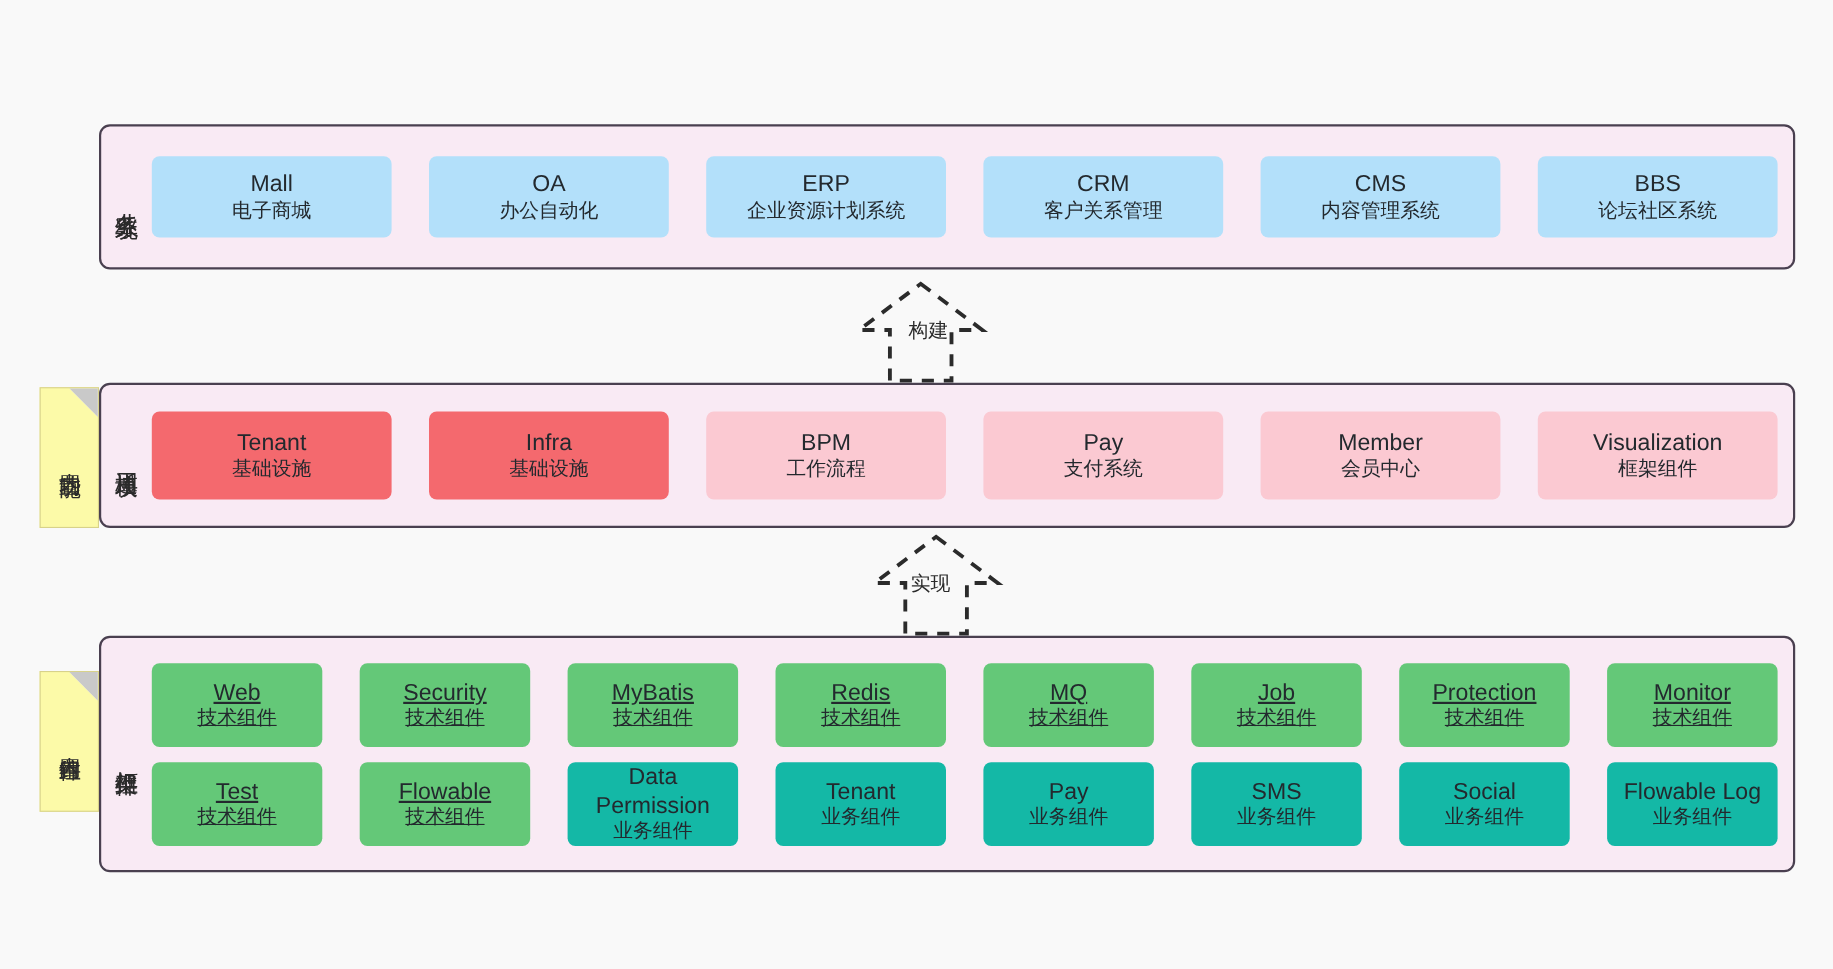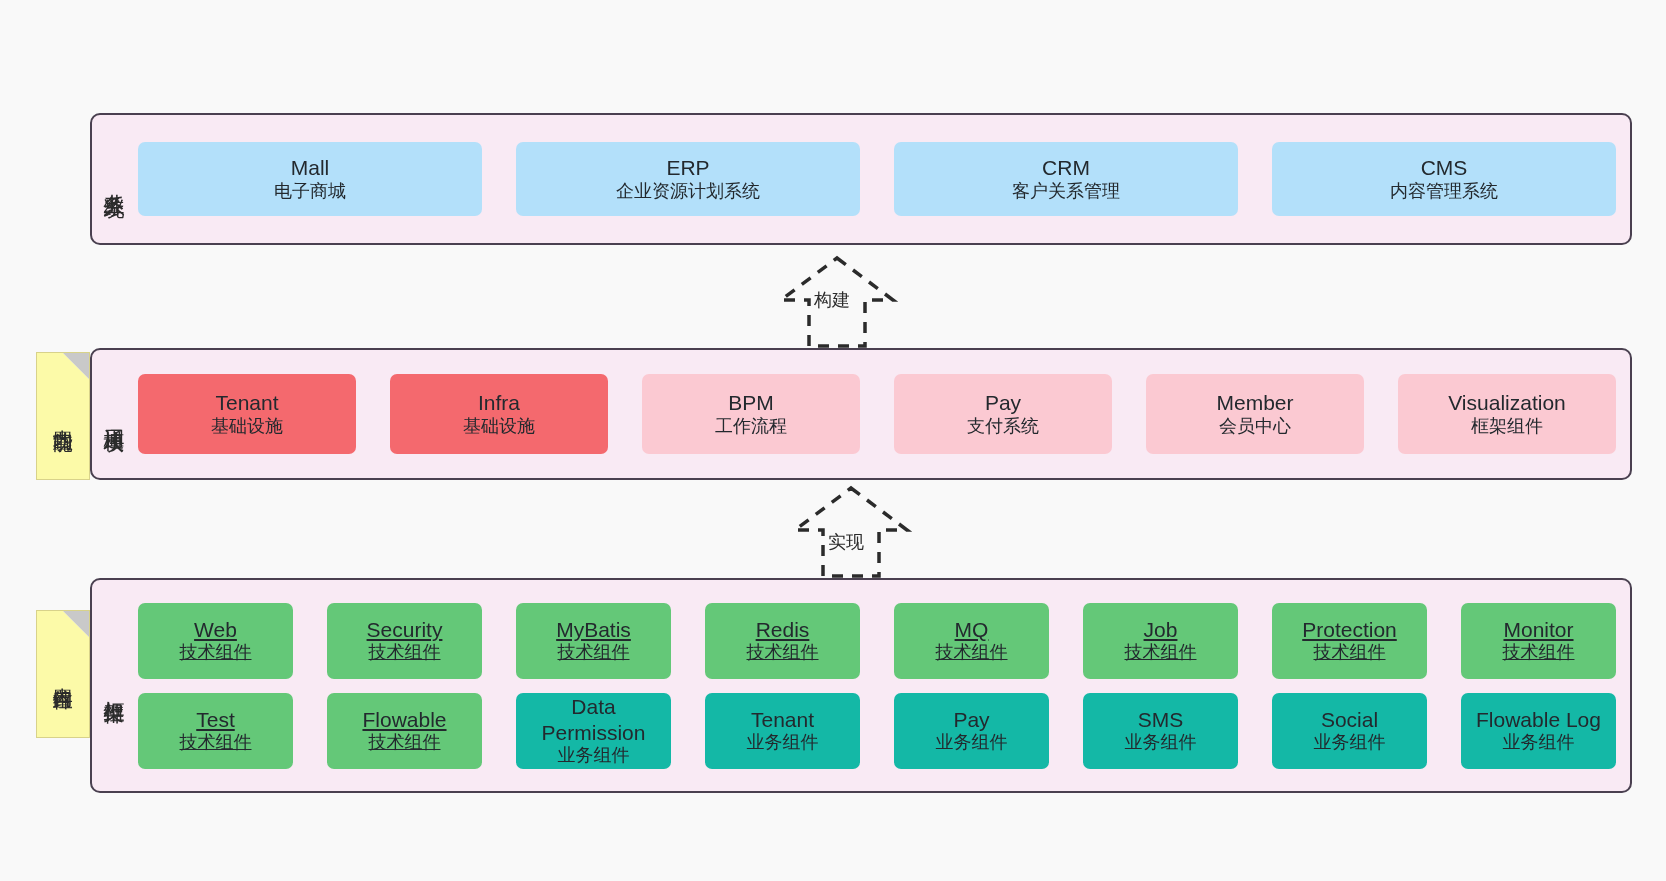--- a/index.html
+++ b/index.html
@@ -119,48 +119,56 @@
   .connector { position: absolute; }
   .connector svg { display: block; overflow: visible; }
   .conn-label {
     position: absolute;
     font-size: 18px;
     color: #2b2b2b;
     background: transparent;
     white-space: nowrap;
   }
   #conn-build   { left: 752px; top: 252px; width: 170px; height: 96px; }
-  #conn-build .conn-label   { left: 62px; top: 36px; }
+  #conn-build .conn-label   { left: 74px; top: 36px; }
   #conn-impl    { left: 766px; top: 482px; width: 170px; height: 96px; }
-  #conn-impl .conn-label    { left: 62px; top: 48px; }
+  #conn-impl .conn-label    { left: 62px; top: 36px; }
 </style>
 </head>
 <body>
 
 <div id="stage">
 
   <div class="layer" id="layer-business">
     <div class="layer-title">业务系统</div>
     <div class="layer-body">
       <div class="row">
         <div class="cell c-blue">
           <span class="t1">Mall</span>
           <span class="t2">电子商城</span>
         </div>
         <div class="cell c-blue">
+          <span class="t1">OA</span>
+          <span class="t2">办公自动化</span>
+        </div>
+        <div class="cell c-blue">
           <span class="t1">ERP</span>
           <span class="t2">企业资源计划系统</span>
         </div>
         <div class="cell c-blue">
           <span class="t1">CRM</span>
           <span class="t2">客户关系管理</span>
         </div>
         <div class="cell c-blue">
           <span class="t1">CMS</span>
           <span class="t2">内容管理系统</span>
+        </div>
+        <div class="cell c-blue">
+          <span class="t1">BBS</span>
+          <span class="t2">论坛社区系统</span>
         </div>
       </div>
     </div>
   </div>
 
   <div class="connector" id="conn-build">
     <svg width="170" height="96" viewBox="0 0 170 96" aria-hidden="true">
       <path d="M85 6 L141 48 L113 48 L113 94 L57 94 L57 48 L29 48 Z" fill="none" stroke="#2b2b2b" stroke-width="3.5" stroke-dasharray="11 9" stroke-linejoin="miter"></path>
     </svg>
     <span class="conn-label">构建</span>

